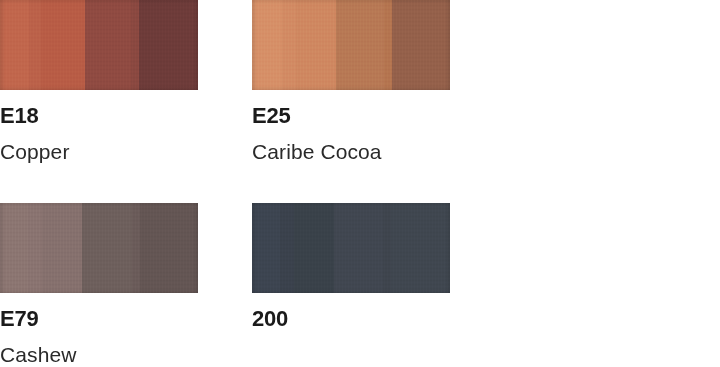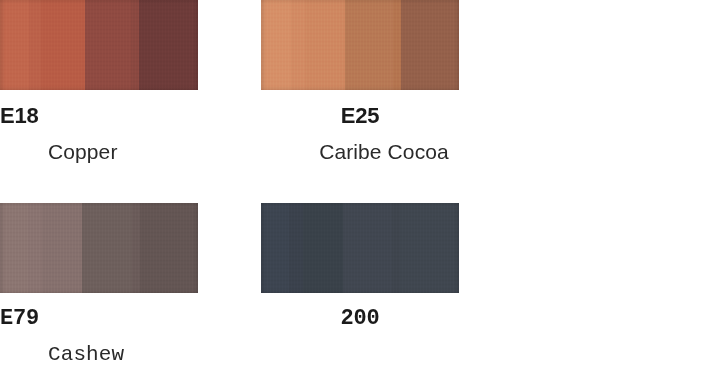--- a/index.html
+++ b/index.html
@@ -20,24 +20,24 @@
     width: 720px;
     height: 367px;
   }
 
   
   .card {
     position: absolute;
     width: 198px;
   }
   .card.col1 { left: 0px; }
-  .card.col2 { left: 261px; text-align: center; }
+  .card.col2 { left: 252px; }
   .card.col3 { left: 519px; }
   .card.row1 { top: 0px; }
-  .card.row2 { top: 203px; font-family: Liberation Mono, monospace; }
+  .card.row2 { top: 203px; }
 
   
   .chip {
     position: relative;
     width: 198px;
     height: 90px;
     display: flex;
     overflow: hidden;
   }
   .chip .band {
@@ -88,21 +88,20 @@
     white-space: nowrap;
   }
   .cname {
     font-size: 21px;
     font-weight: normal;
     line-height: 1;
     color: #2a2a2a;
     letter-spacing: 0.1px;
     margin-top: 14px;
     white-space: nowrap;
-    padding-left: 48px;
   }
 </style>
 </head>
 <body>
 
 <div class="chart">
 
   <div class="card col1 row1">
     <div class="chip">
         <div class="band" style="background: rgb(193, 102, 76); width: 14.6465%;"></div>

